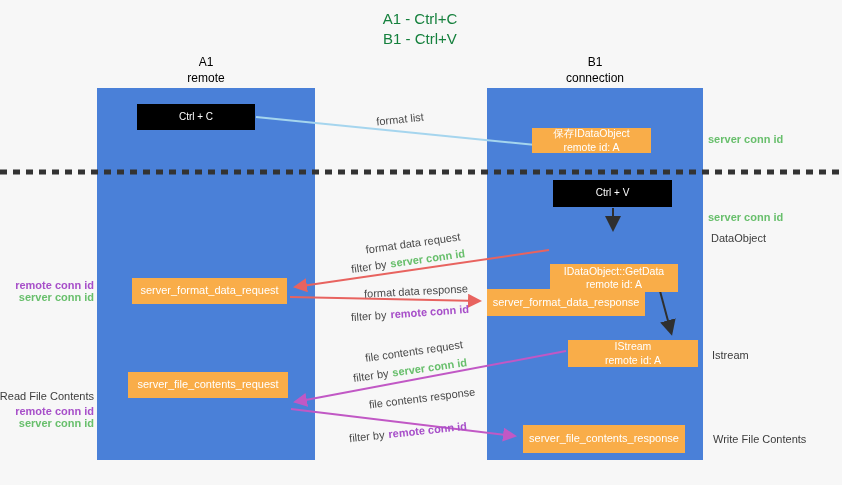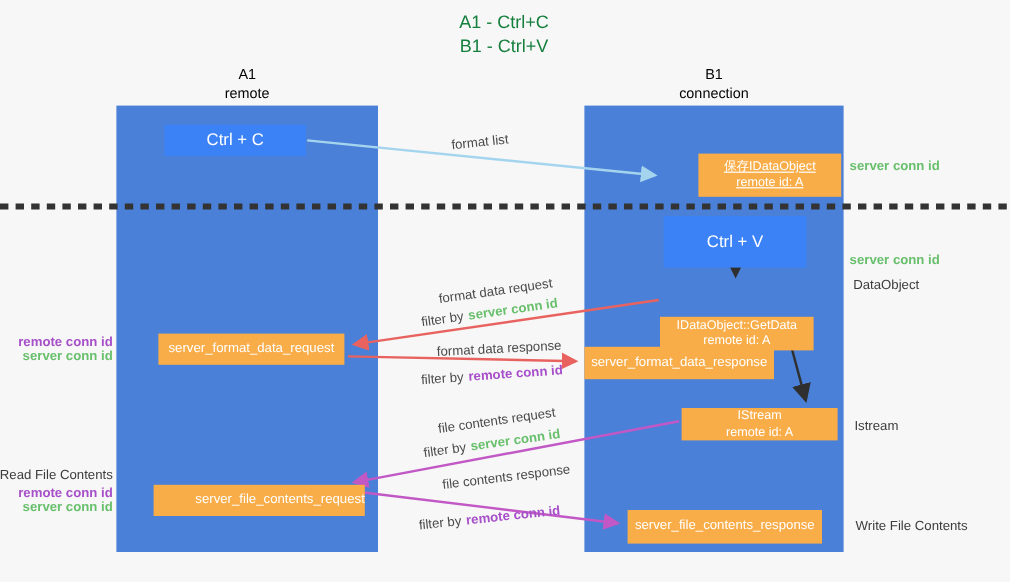--- a/index.html
+++ b/index.html
@@ -19,21 +19,21 @@
   .lane-head.right{left:487px;width:216px;}
   
   .lane{top:88px;height:372px;background:#4a80d8;}
   .lane.left{left:97px;width:218px;}
   .lane.right{left:487px;width:216px;}
   
   svg.overlay{position:absolute;left:0;top:0;width:842px;height:485px;pointer-events:none;}
   
   .node{position:absolute;display:flex;flex-direction:column;align-items:center;
         justify-content:center;color:#ffffff;text-align:center;line-height:1.25;}
-  .node.green{background:#3b82f6;font-size:14px;}
+  .node.green{background:#000000;font-size:10px;}
   .node.orange{background:#f9ad49;font-size:11px;}
   .node.two{font-size:10.5px;}
   
   .flabel{position:absolute;transform:translate(-50%,-50%) rotate(var(--r,0deg));
           white-space:nowrap;font-size:11px;color:#4a4a4a;}
   .flabel .g{color:#68bf6c;font-weight:700;margin-left:4px;}
   .flabel .p{color:#a74fc9;font-weight:700;margin-left:4px;}
   
   .side{position:absolute;white-space:nowrap;font-size:11px;color:#3c3c3c;}
   .side.bold-g{color:#68bf6c;font-weight:700;}
@@ -82,26 +82,26 @@
   <line x1="549" y1="250" x2="295" y2="287" stroke="#e8635f" stroke-width="2" marker-end="url(#m-red)"></line>
   <line x1="290" y1="297" x2="480" y2="301" stroke="#e8635f" stroke-width="2" marker-end="url(#m-red)"></line>
   <line x1="566" y1="351" x2="295" y2="402" stroke="#c158c5" stroke-width="2" marker-end="url(#m-mag)"></line>
   <line x1="291" y1="409" x2="515" y2="436" stroke="#c158c5" stroke-width="2" marker-end="url(#m-mag)"></line>
 </svg>
 
 <div class="node green" style="left:137px;top:104px;width:118px;height:26px;">
   <span>Ctrl + C</span>
 </div>
 
-<div class="node orange two" style="left:582px;top:128px;width:119px;height:36px;text-decoration:underline;">
+<div class="node orange two" style="left:532px;top:128px;width:119px;height:25px;">
   <span>保存IDataObject</span>
   <span>remote id: A</span>
 </div>
 
-<div class="node green" style="left:553px;top:180px;width:119px;height:43px;">
+<div class="node green" style="left:553px;top:180px;width:119px;height:27px;">
   <span>Ctrl + V</span>
 </div>
 
 <div class="node orange two" style="left:550px;top:236px;width:128px;height:28px;margin-top:28px;">
   <span>IDataObject::GetData</span>
   <span>remote id: A</span>
 </div>
 
 <div class="node orange" style="left:132px;top:278px;width:155px;height:26px;">
   <span>server_format_data_request</span>
@@ -109,21 +109,21 @@
 
 <div class="node orange" style="left:487px;top:289px;width:158px;height:27px;">
   <span>server_format_data_response</span>
 </div>
 
 <div class="node orange two" style="left:568px;top:340px;width:130px;height:27px;">
   <span>IStream</span>
   <span>remote id: A</span>
 </div>
 
-<div class="node orange" style="left:128px;top:404px;width:176px;height:26px;align-items:flex-end;">
+<div class="node orange" style="left:128px;top:372px;width:160px;height:26px;">
   <span>server_file_contents_request</span>
 </div>
 
 <div class="node orange" style="left:523px;top:425px;width:162px;height:28px;">
   <span>server_file_contents_response</span>
 </div>
 
 <div class="flabel" style="left:400px;top:119px;--r:-6deg;">format list</div>
 
 <div class="flabel" style="left:413px;top:243px;--r:-8deg;">format data request</div>

